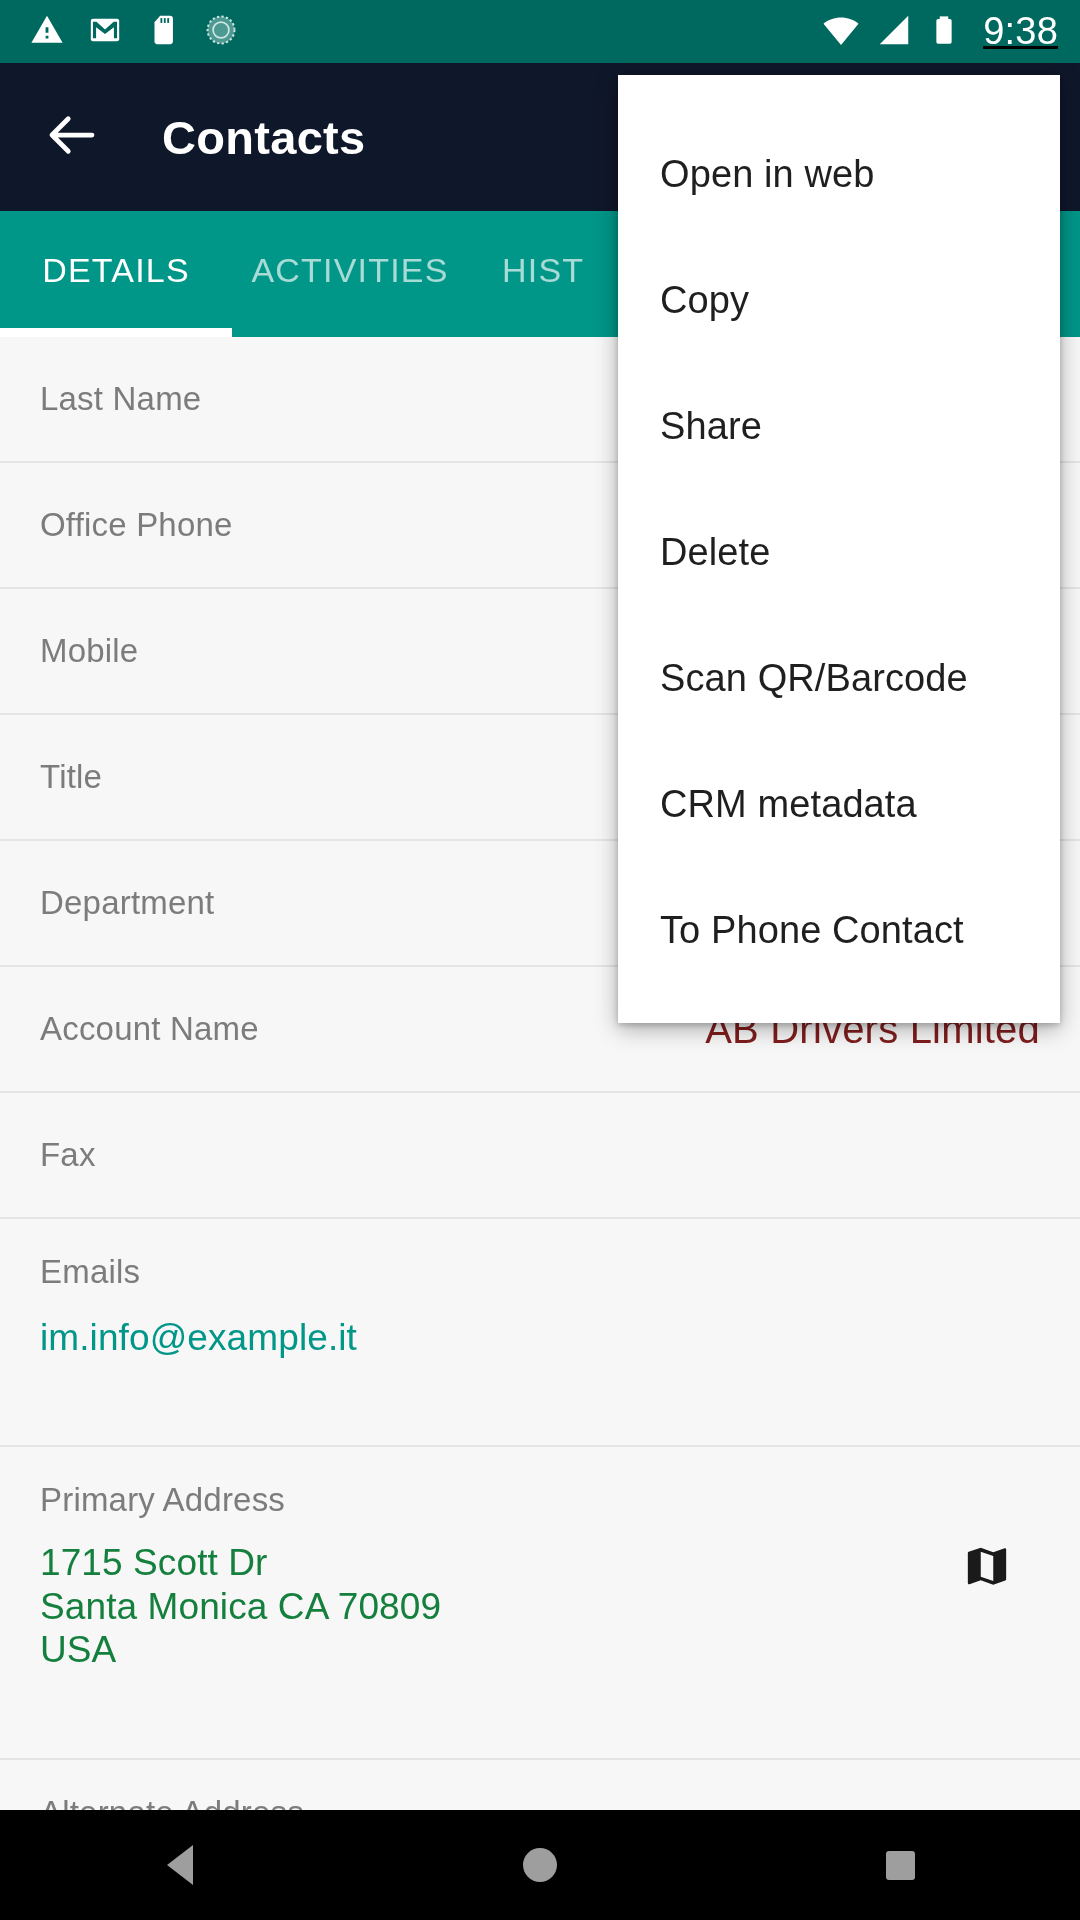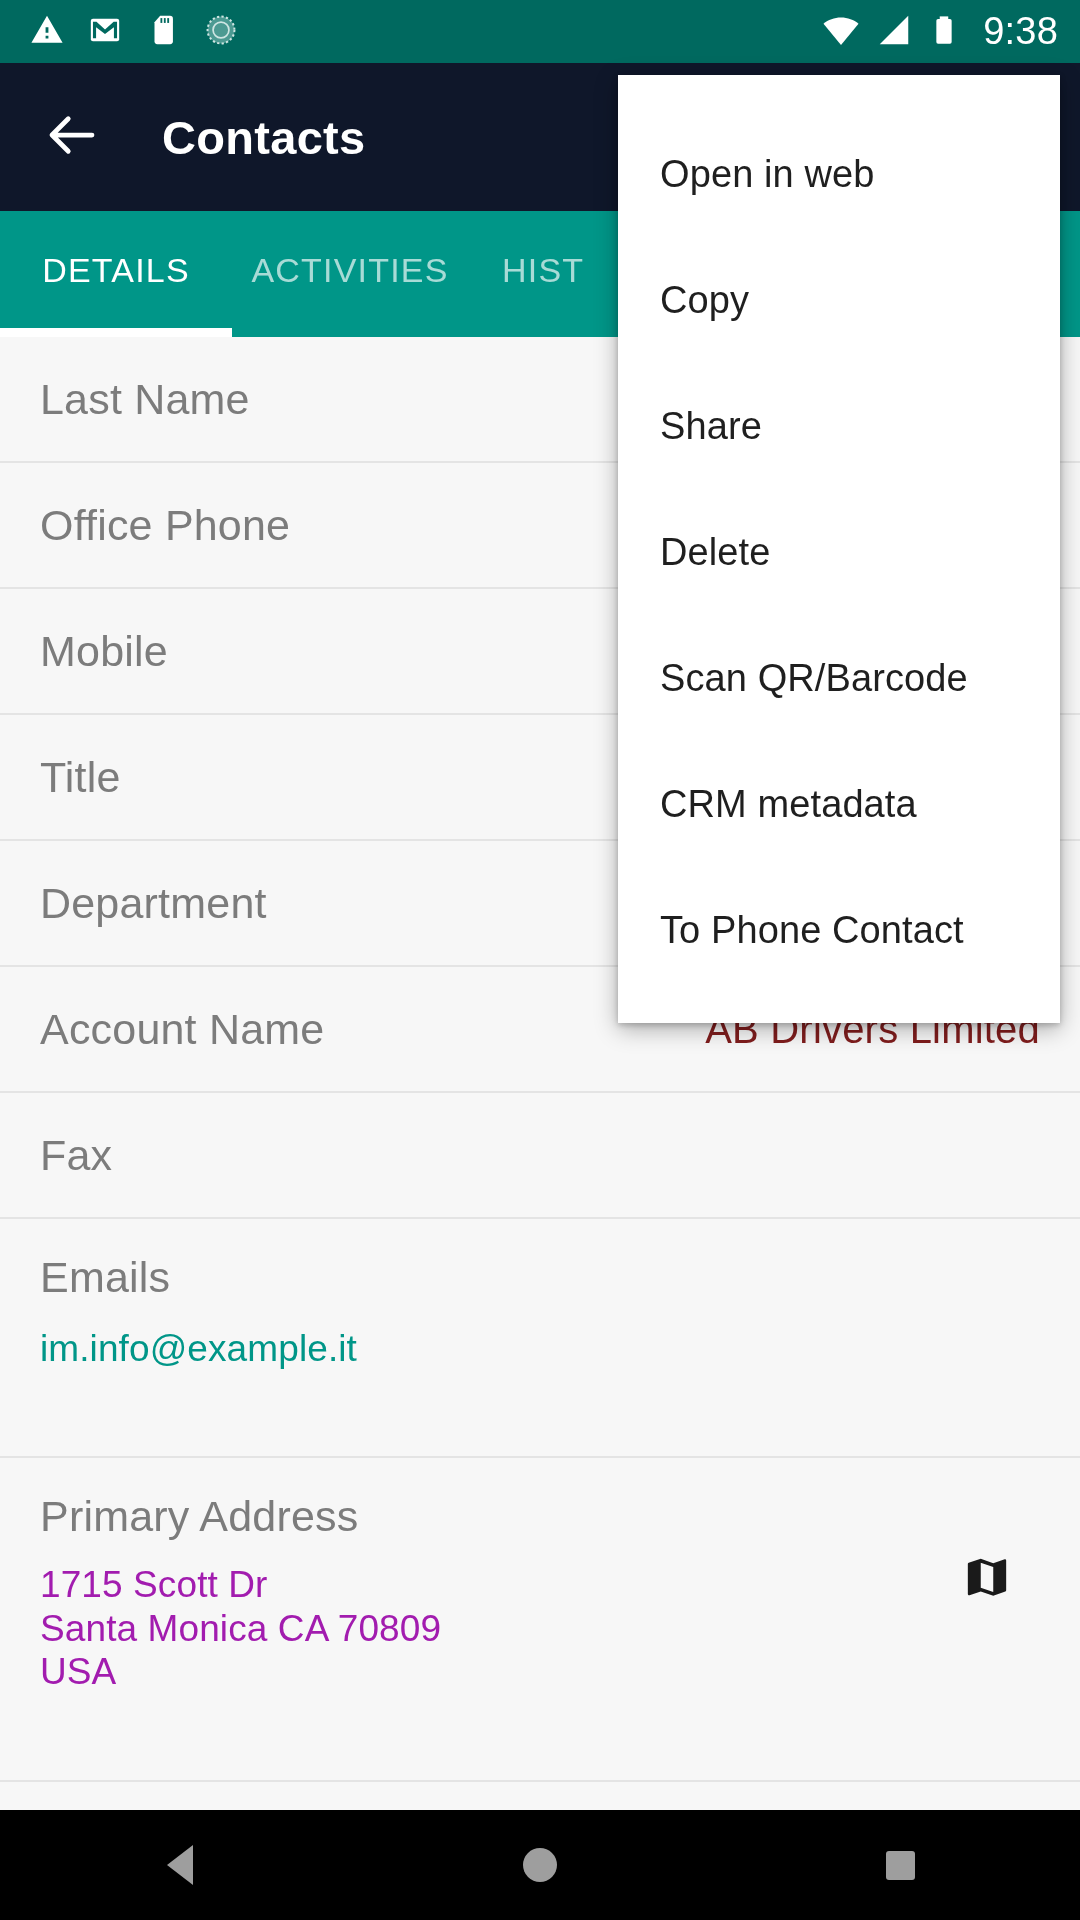--- a/index.html
+++ b/index.html
@@ -27,20 +27,21 @@
   .status-bar {
     position: absolute;
     left: 0; top: 0;
     width: 1080px;
     height: 63px;
     background: #00695f;
     display: flex;
     align-items: center;
     box-sizing: border-box;
     padding: 0 22px 0 30px;
+    text-decoration: underline;
   }
   .status-left {
     display: flex;
     align-items: center;
     gap: 24px;
     flex: 1;
   }
   .status-right {
     display: flex;
     align-items: center;
@@ -128,21 +129,21 @@
     box-sizing: border-box;
     border-bottom: 2px solid #e4e4e4;
     padding: 0 40px;
     display: flex;
     align-items: center;
     justify-content: space-between;
   }
   .field-row.h126 { height: 126px; }
   .field-label {
     color: #7c7c7c;
-    font-size: 43px;
+    font-size: 33px;
     letter-spacing: 0.2px;
   }
   .field-value-link {
     color: #7f1d1d;
     font-size: 40px;
     text-align: right;
     letter-spacing: 0.2px;
   }
 
   
@@ -159,21 +160,21 @@
     justify-content: space-between;
     gap: 36px;
   }
   .email-value {
     color: #009688;
     font-size: 37px;
     margin-top: 26px;
     letter-spacing: 0.1px;
   }
   .addr-value {
-    color: #a21caf;
+    color: #15803d;
     font-size: 37px;
     line-height: 1.18;
     margin-top: 22px;
     letter-spacing: 0.1px;
   }
   .spacer-sm { height: 52px; }
   .map-icon-wrap {
     margin-top: 60px;
     margin-right: 28px;
   }

